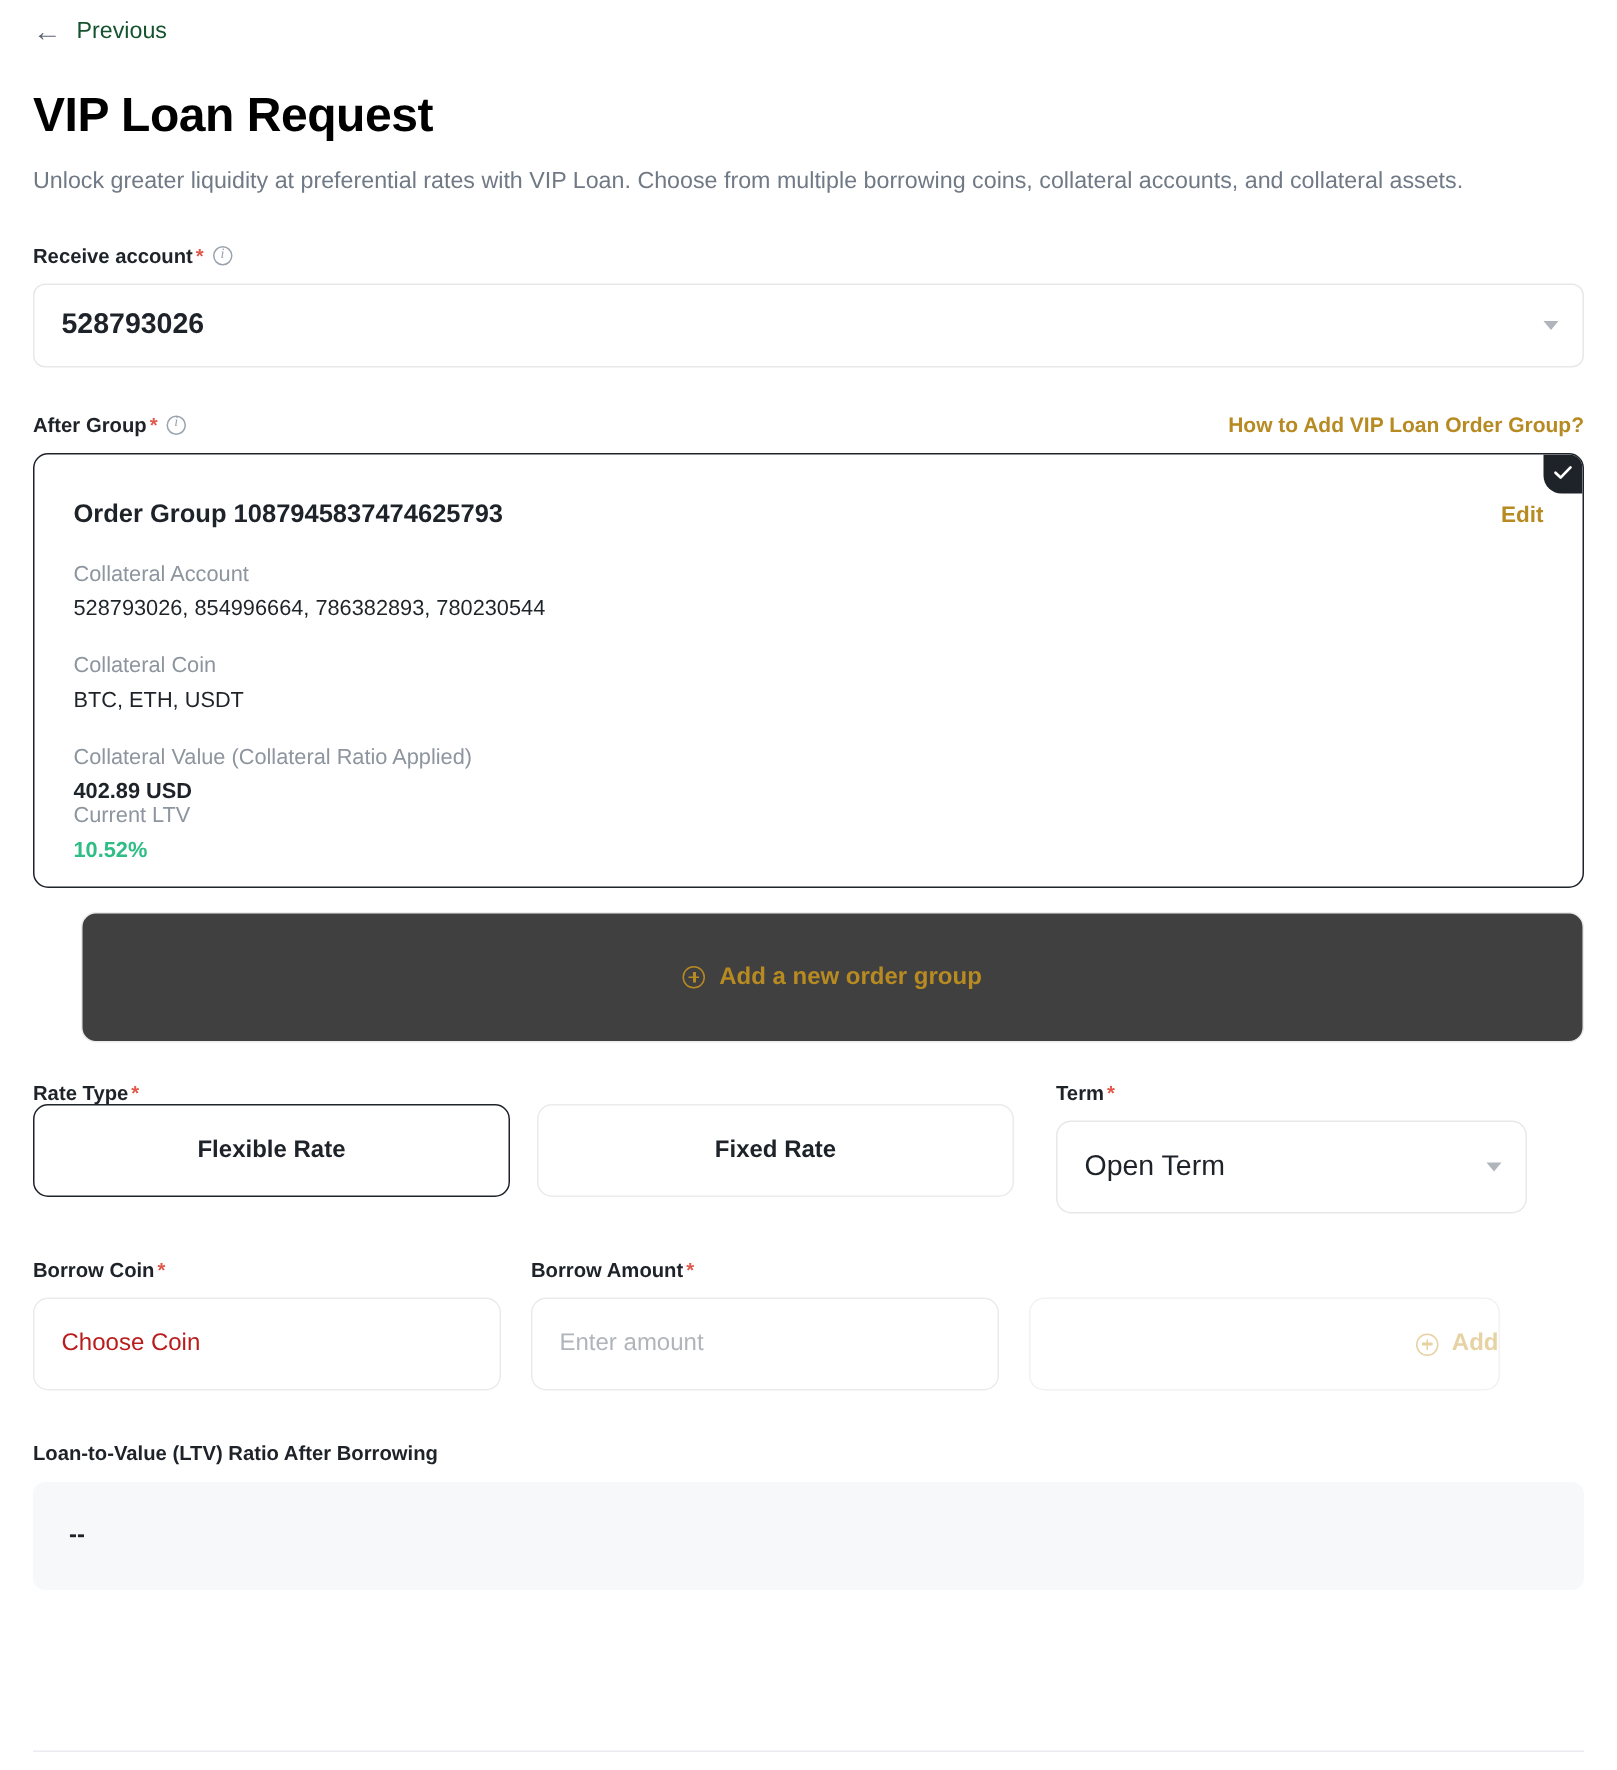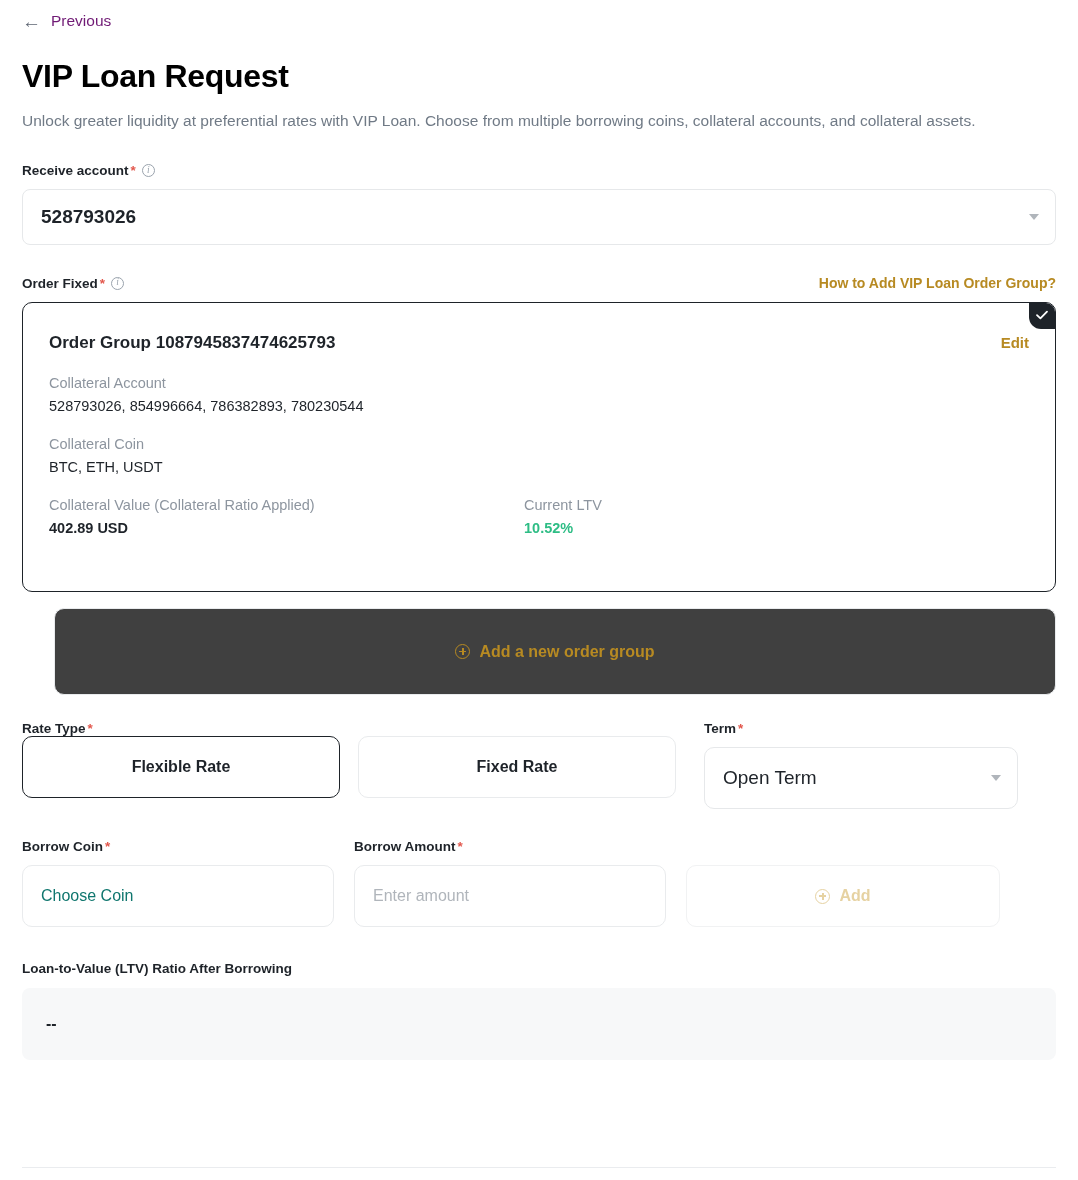--- a/index.html
+++ b/index.html
@@ -27,21 +27,21 @@
     height: 34px;
     cursor: pointer;
   }
   .back-arrow {
     font-size: 19px;
     color: #5e6673;
     line-height: 1;
   }
   .back-label {
     font-size: 15.5px;
-    color: #701a75;
+    color: #14532d;
   }
 
   
   h1 {
     font-size: 32px;
     font-weight: bold;
     letter-spacing: -0.3px;
     margin-top: 24px;
     color: #000000;
   }
@@ -99,21 +99,21 @@
     right: 16px;
     top: 50%;
     transform: translateY(-50%);
     width: 0; height: 0;
     border-left: 5px solid transparent;
     border-right: 5px solid transparent;
     border-top: 6px solid #b0b5bb;
   }
   .placeholder {
     font-weight: normal;
-    color: #0f766e;
+    color: #b91c1c;
   }
 
   
   .order-panel {
     position: relative;
     margin-top: 11px;
     border: 1.5px solid #1e2329;
     border-radius: 10px;
     padding: 30px 26px 24px 26px;
     background: #fff;
@@ -151,20 +151,21 @@
     color: #8d959f;
   }
   .og-sub-value {
     margin-top: 7px;
     font-size: 14.5px;
     color: #1e2329;
   }
   .og-cols {
     display: flex;
     margin-top: 22px;
+    flex-direction: column;
   }
   .og-col-a { width: 475px; }
   .og-col-label {
     font-size: 14.5px;
     color: #8d959f;
   }
   .og-col-value {
     margin-top: 7px;
     font-size: 14.5px;
     font-weight: bold;
@@ -271,21 +272,21 @@
     color: #1e2329;
   }
   .input-box input::placeholder { color: #b0b5bb; }
   .add-btn {
     margin-top: 11px;
     height: 62px;
     border: 1px solid #f1f2f3;
     border-radius: 10px;
     display: flex;
     align-items: center;
-    justify-content: center;
+    justify-content: flex-end;
     gap: 9px;
     font-size: 16px;
     font-weight: bold;
     color: #e6d2a2;
     background: #fff;
     cursor: not-allowed;
   }
 
   
   .ltv-section { margin-top: 34px; }
@@ -348,21 +349,21 @@
     <span class="info-icon">i</span>
   </div>
   <div class="select-box mt-11">
     <span>528793026</span>
     <span class="caret"></span>
   </div>
 
   <div class="spacer-24"></div>
   <div class="label-row-between">
     <div class="field-label">
-      <span>Order Fixed</span>
+      <span>After Group</span>
       <span class="req">*</span>
       <span class="info-icon">i</span>
     </div>
     <div class="help-link">How to Add VIP Loan Order Group?</div>
   </div>
 
   <div class="order-panel">
     <div class="corner-check">
       <svg width="14" height="14" viewBox="0 0 14 14">
           <path d="M2 7.2 L5.4 10.4 L12 3.6" fill="none" stroke="#ffffff" stroke-width="1.8" stroke-linecap="round" stroke-linejoin="round"></path>

